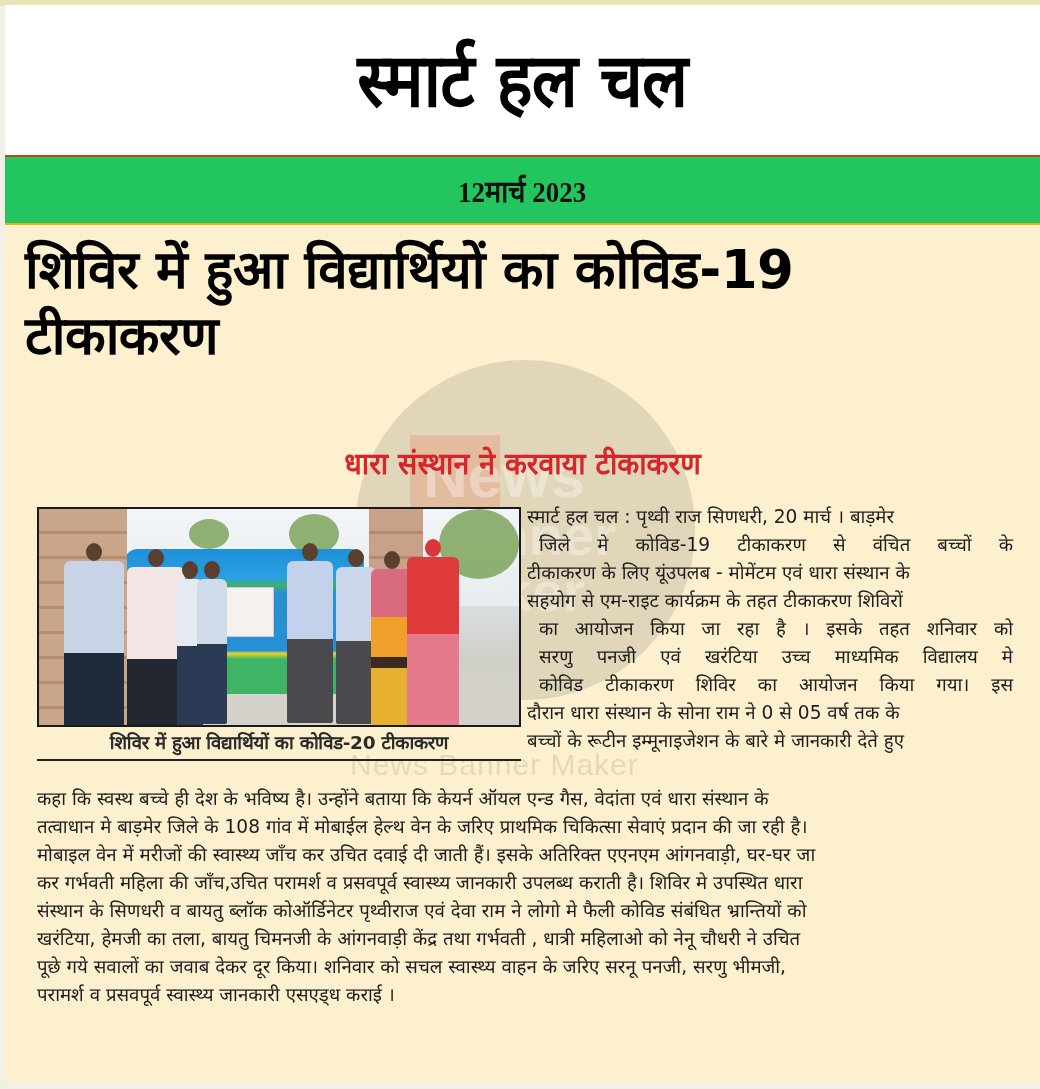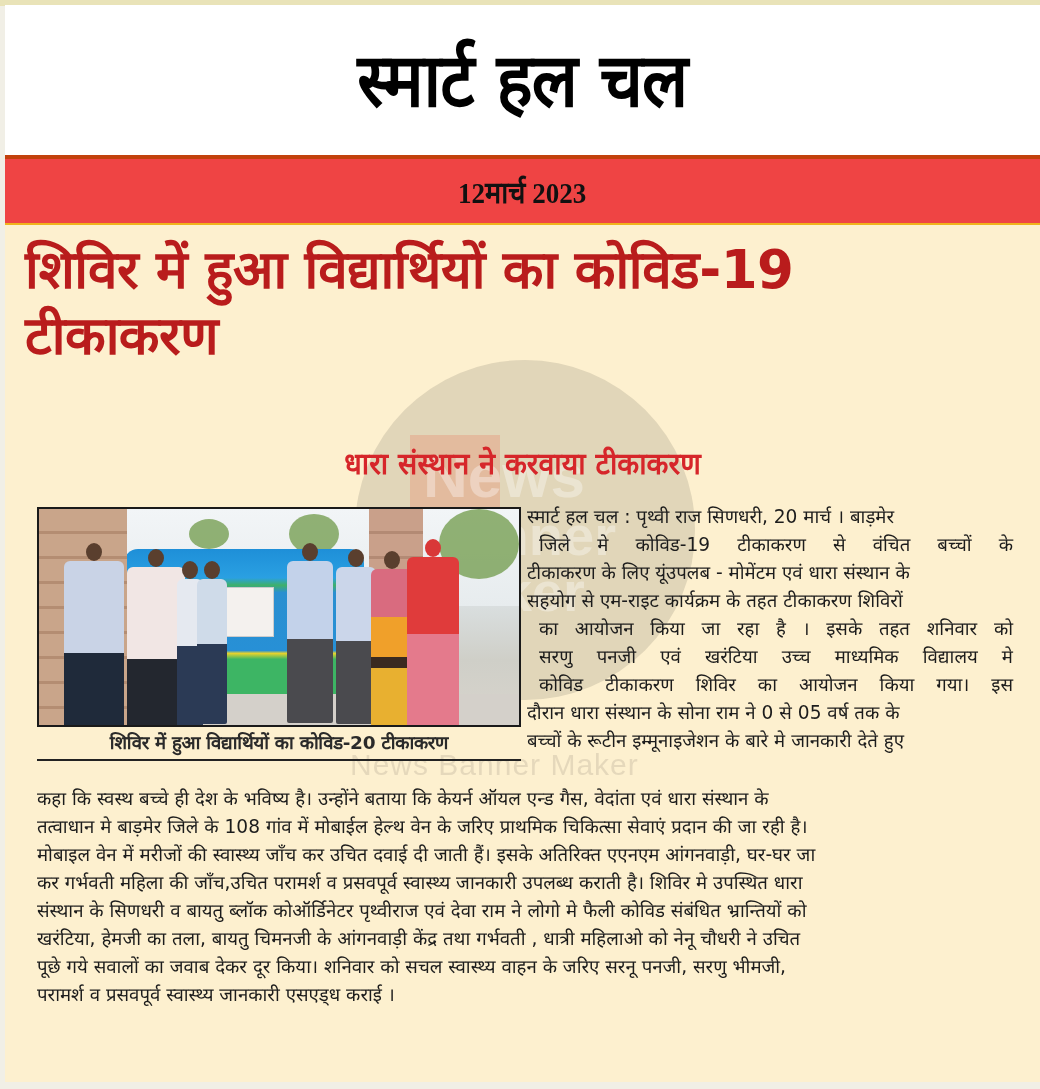--- a/index.html
+++ b/index.html
@@ -28,39 +28,39 @@
       font-family: "DejaVu Sans", sans-serif;
       font-weight: bold;
       font-size: 74px;
       color: #000;
       letter-spacing: -1px;
       transform: scaleX(0.92);
       margin-top: -6px;
     }
     .date-bar {
       position: absolute; left: 0; top: 150px; width: 1035px; height: 70px;
-      background: #ef4444;
-      border-top: 4px solid #c2410c;
+      background: #22c55e;
+      border-top: 2px solid #c2410c;
       border-bottom: 2px solid #f0b31c;
       display: flex; align-items: center; justify-content: center;
     }
     .date-text {
       font-family: "Liberation Serif", "DejaVu Serif", serif;
       font-weight: bold;
       font-size: 30px;
       color: #111;
       transform: scaleX(0.9);
     }
     .headline {
       position: absolute; left: 20px; top: 232px; width: 1010px;
       font-family: "DejaVu Sans", sans-serif;
       font-weight: bold;
       font-size: 53px;
       line-height: 66px;
-      color: #b91c1c;
+      color: #000000;
       letter-spacing: -0.5px;
     }
     .watermark-circle {
       position: absolute; left: 350px; top: 355px; width: 340px; height: 340px;
       border-radius: 50%;
       background: rgba(170, 160, 140, 0.33);
       z-index: 0;
     }
     .watermark-block {
       position: absolute; left: 405px; top: 430px; width: 90px; height: 200px;

